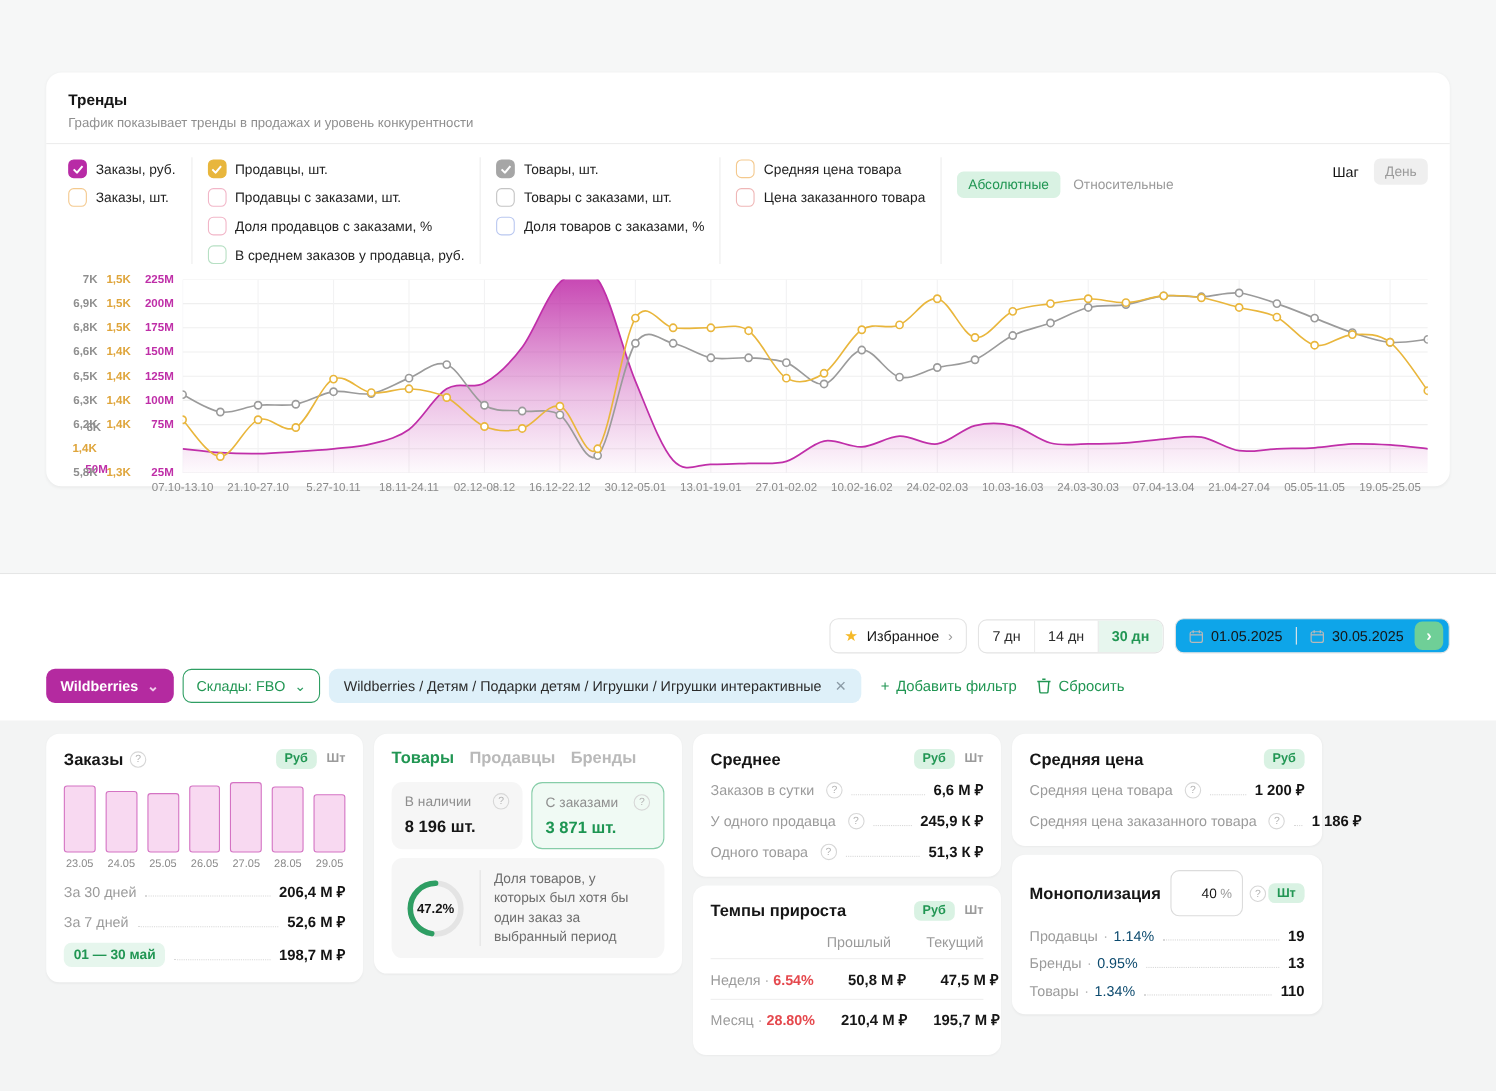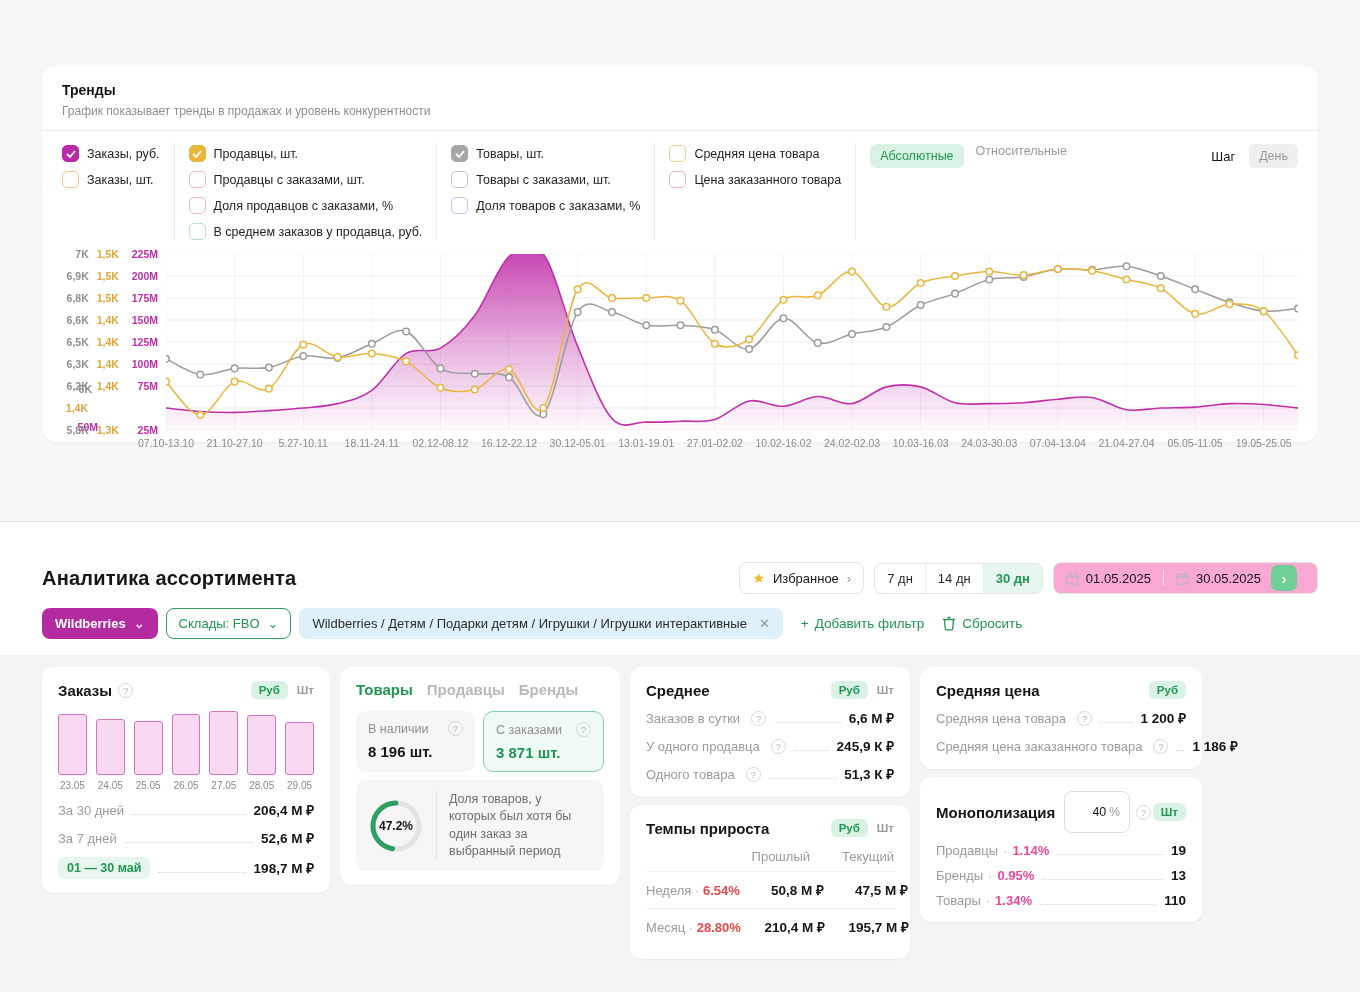--- a/index.html
+++ b/index.html
@@ -12,21 +12,21 @@
 .trends-sub{font-size:12px;color:#8f8f8f;margin-top:6px}
 .trends-divider{border-top:1px solid #ededed;margin:12px -20px 0}
 .controls-row{display:flex;align-items:flex-start;margin-top:12px}
 .metric-groups{display:flex}
 .metric-group{display:flex;flex-direction:column;gap:9px;padding:2px 14px 0;border-right:1px solid #ededed;min-height:86px}
 .metric-group:first-child{padding-left:0}
 .metric{display:flex;align-items:center;gap:8px;cursor:pointer}
 .cb{width:17px;height:17px;border:1.5px solid #ccc;border-radius:5px;background:#fff;display:inline-flex;align-items:center;justify-content:center;flex:none}
 .cb svg{width:10px;height:8px}
 .cb-label{font-size:12.5px;color:#1f1f1f;white-space:nowrap}
-.modes{display:flex;gap:12px;margin-left:14px;margin-top:1px}
+.modes{display:flex;align-items:center;gap:12px;margin-left:14px;margin-top:13px}
 .pill{font-size:12.5px;padding:5px 10px;border-radius:6px;cursor:pointer;white-space:nowrap}
 .pill-green{background:#d9f2e3;color:#219653}
 .pill-gray{background:#efefef;color:#9b9b9b}
 .mode-inactive{font-size:12.5px;color:#9b9b9b;cursor:pointer}
 .step{display:flex;align-items:center;gap:8px;margin-left:auto;margin-top:1px}
 .step-label{font-size:13px;color:#141414;margin-right:6px}
 .chart-row{display:flex;margin-top:14px}
 .y-gutter{width:104px;position:relative;height:176px;flex:none}
 .ytick-row{position:absolute;left:0;right:8px;transform:translateY(-50%);display:flex;justify-content:flex-end;gap:7px;font-size:10.5px;font-weight:bold}
 .t-prod{color:#8f8f8f;width:30px;text-align:right}
@@ -42,21 +42,21 @@
 .assort-top{display:flex;align-items:center}
 .assort-title{font-size:20px;font-weight:bold;letter-spacing:.2px}
 .assort-controls{margin-left:auto;display:flex;align-items:center;gap:10px}
 .btn{display:flex;align-items:center;gap:8px;background:#fff;border:1px solid #e4e4e4;border-radius:8px;height:32px;padding:0 12px;font-size:13px;cursor:pointer}
 .star{color:#f5b928;font-size:14px}
 .chev{color:#9b9b9b;font-size:13px}
 .segment{display:flex;border:1px solid #e4e4e4;border-radius:8px;overflow:hidden;background:#fff}
 .segment .seg{padding:7px 12px;font-size:13px;color:#2b2b2b;border-left:1px solid #ececec;cursor:pointer;white-space:nowrap}
 .segment .seg:first-child{border-left:none}
 .segment .seg.active{background:#e7f6ee;color:#219653;font-weight:bold}
-.datebox{display:flex;align-items:center;border:1px solid #e4e4e4;border-radius:8px;background:#f9a8d4;height:32px;padding:0 20px 0 12px}
+.datebox{display:flex;align-items:center;border:1px solid #e4e4e4;border-radius:8px;background:#0ea5e9;height:32px;padding:0 5px 0 12px}
 .dfield{display:flex;align-items:center;gap:7px;font-size:13px;cursor:pointer}
 .dsep{width:1px;height:16px;background:#e8e8e8;margin:0 12px}
 .go-btn{width:26px;height:26px;border-radius:7px;background:#6fcf97;color:#fff;display:flex;align-items:center;justify-content:center;font-size:15px;font-weight:bold;margin-left:10px;cursor:pointer}
 .filter-row{display:flex;align-items:center;gap:8px;margin-top:14px}
 .wb-btn{background:#b42aa0;color:#fff;border:none;border-radius:8px;height:31px;display:flex;align-items:center;gap:8px;padding:0 13px;font-size:13px;font-weight:bold;cursor:pointer}
 .wb-btn .chev{color:#f0cdeb}
 .fbo-btn{border:1px solid #2f9e63;color:#219653;background:#fff;border-radius:8px;height:31px;display:flex;align-items:center;gap:8px;padding:0 12px;font-size:13px;cursor:pointer}
 .fbo-btn .chev{color:#2f9e63}
 .chip{background:#def0f9;border-radius:8px;height:31px;display:flex;align-items:center;gap:12px;padding:0 13px;font-size:13px;color:#2b2b2b}
 .chip .x{color:#8a9aa5;cursor:pointer;font-size:13px}
@@ -97,21 +97,21 @@
 .donut{position:relative;width:56px;height:56px;flex:none}
 .donut .pct{position:absolute;inset:0;display:flex;align-items:center;justify-content:center;font-size:12px;font-weight:bold}
 .share-text{font-size:12.5px;color:#6e6e6e;line-height:1.38;border-left:1px solid #e3e3e3;padding-left:12px;margin-left:12px}
 
 .g-row{display:grid;grid-template-columns:1fr 84px 84px;align-items:center;padding:9px 0;border-top:1px solid #efefef}
 .g-head{border-top:none;color:#9b9b9b;font-size:13px;padding:12px 0 7px;font-weight:normal}
 .g-head div{text-align:right}
 .g-val{text-align:right;font-size:13.5px;font-weight:bold;white-space:nowrap}
 .g-label{font-size:13px;color:#9b9b9b;white-space:nowrap}
 .red{color:#e5484d;font-weight:bold}
-.greenpct{color:#ec4899;font-weight:bold}
+.greenpct{color:#0c4a6e;font-weight:normal}
 .dot{color:#b5b5b5}
 
 .mono-input{display:flex;align-items:center;border:1px solid #dcdcdc;border-radius:8px;height:42px;padding:0 9px;margin-left:9px}
 .mono-input input{width:32px;border:none;outline:none;text-align:right;font-size:12.5px;font-family:inherit;color:#141414;background:transparent}
 .pctsign{color:#9b9b9b;font-size:12px;margin-left:3px}
 .w288{width:288px}.w280{width:280px}.w282{width:282px}
 </style>
 </head>
 <body>
 
@@ -374,21 +374,20 @@
         <span style="left: 90.9091%;">05.05-11.05</span>
         <span style="left: 96.9697%;">19.05-25.05</span>
       </div>
   </div>
 </div>
 
 <div class="page-divider"></div>
 
 <div class="assort-header">
   <div class="assort-top">
-    <div class="assort-title">Аналитика ассортимента</div>
     <div class="assort-controls">
       <div class="btn">
         <span class="star">★</span>
         <span>Избранное</span>
         <span class="chev">›</span>
       </div>
       <div class="segment">
         <span class="seg">7 дн</span>
         <span class="seg">14 дн</span>
         <span class="seg active">30 дн</span>

